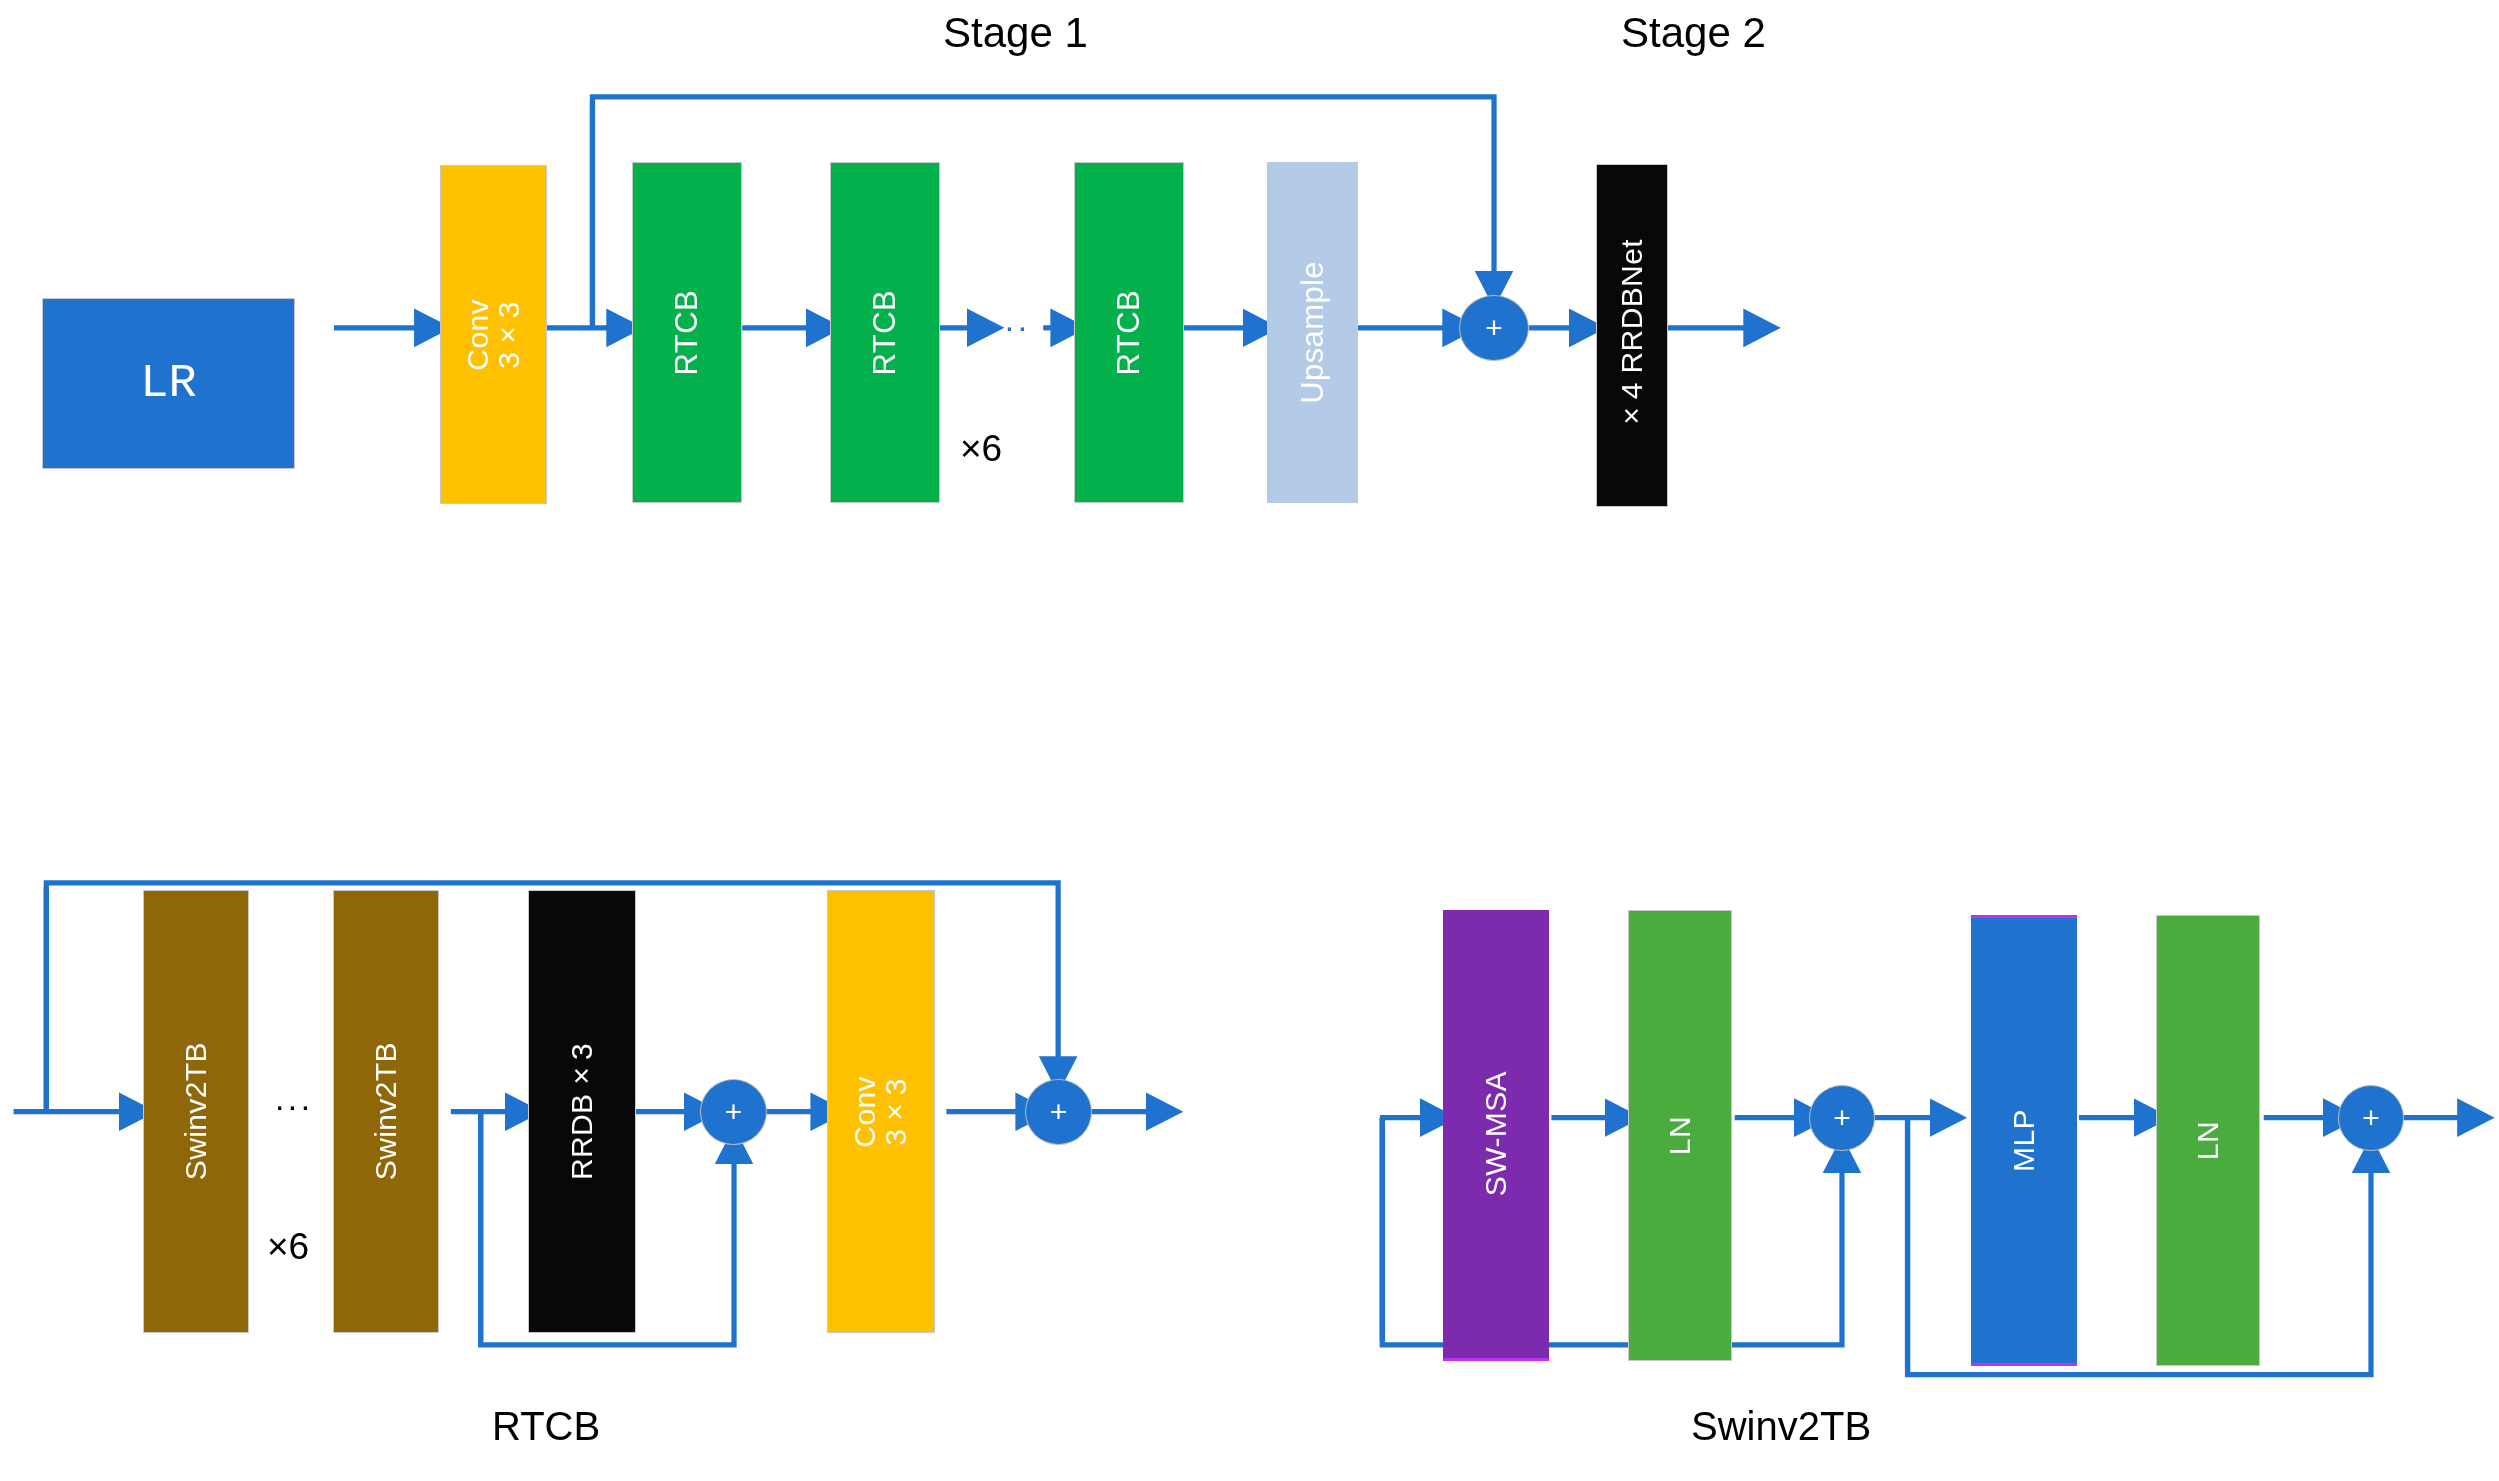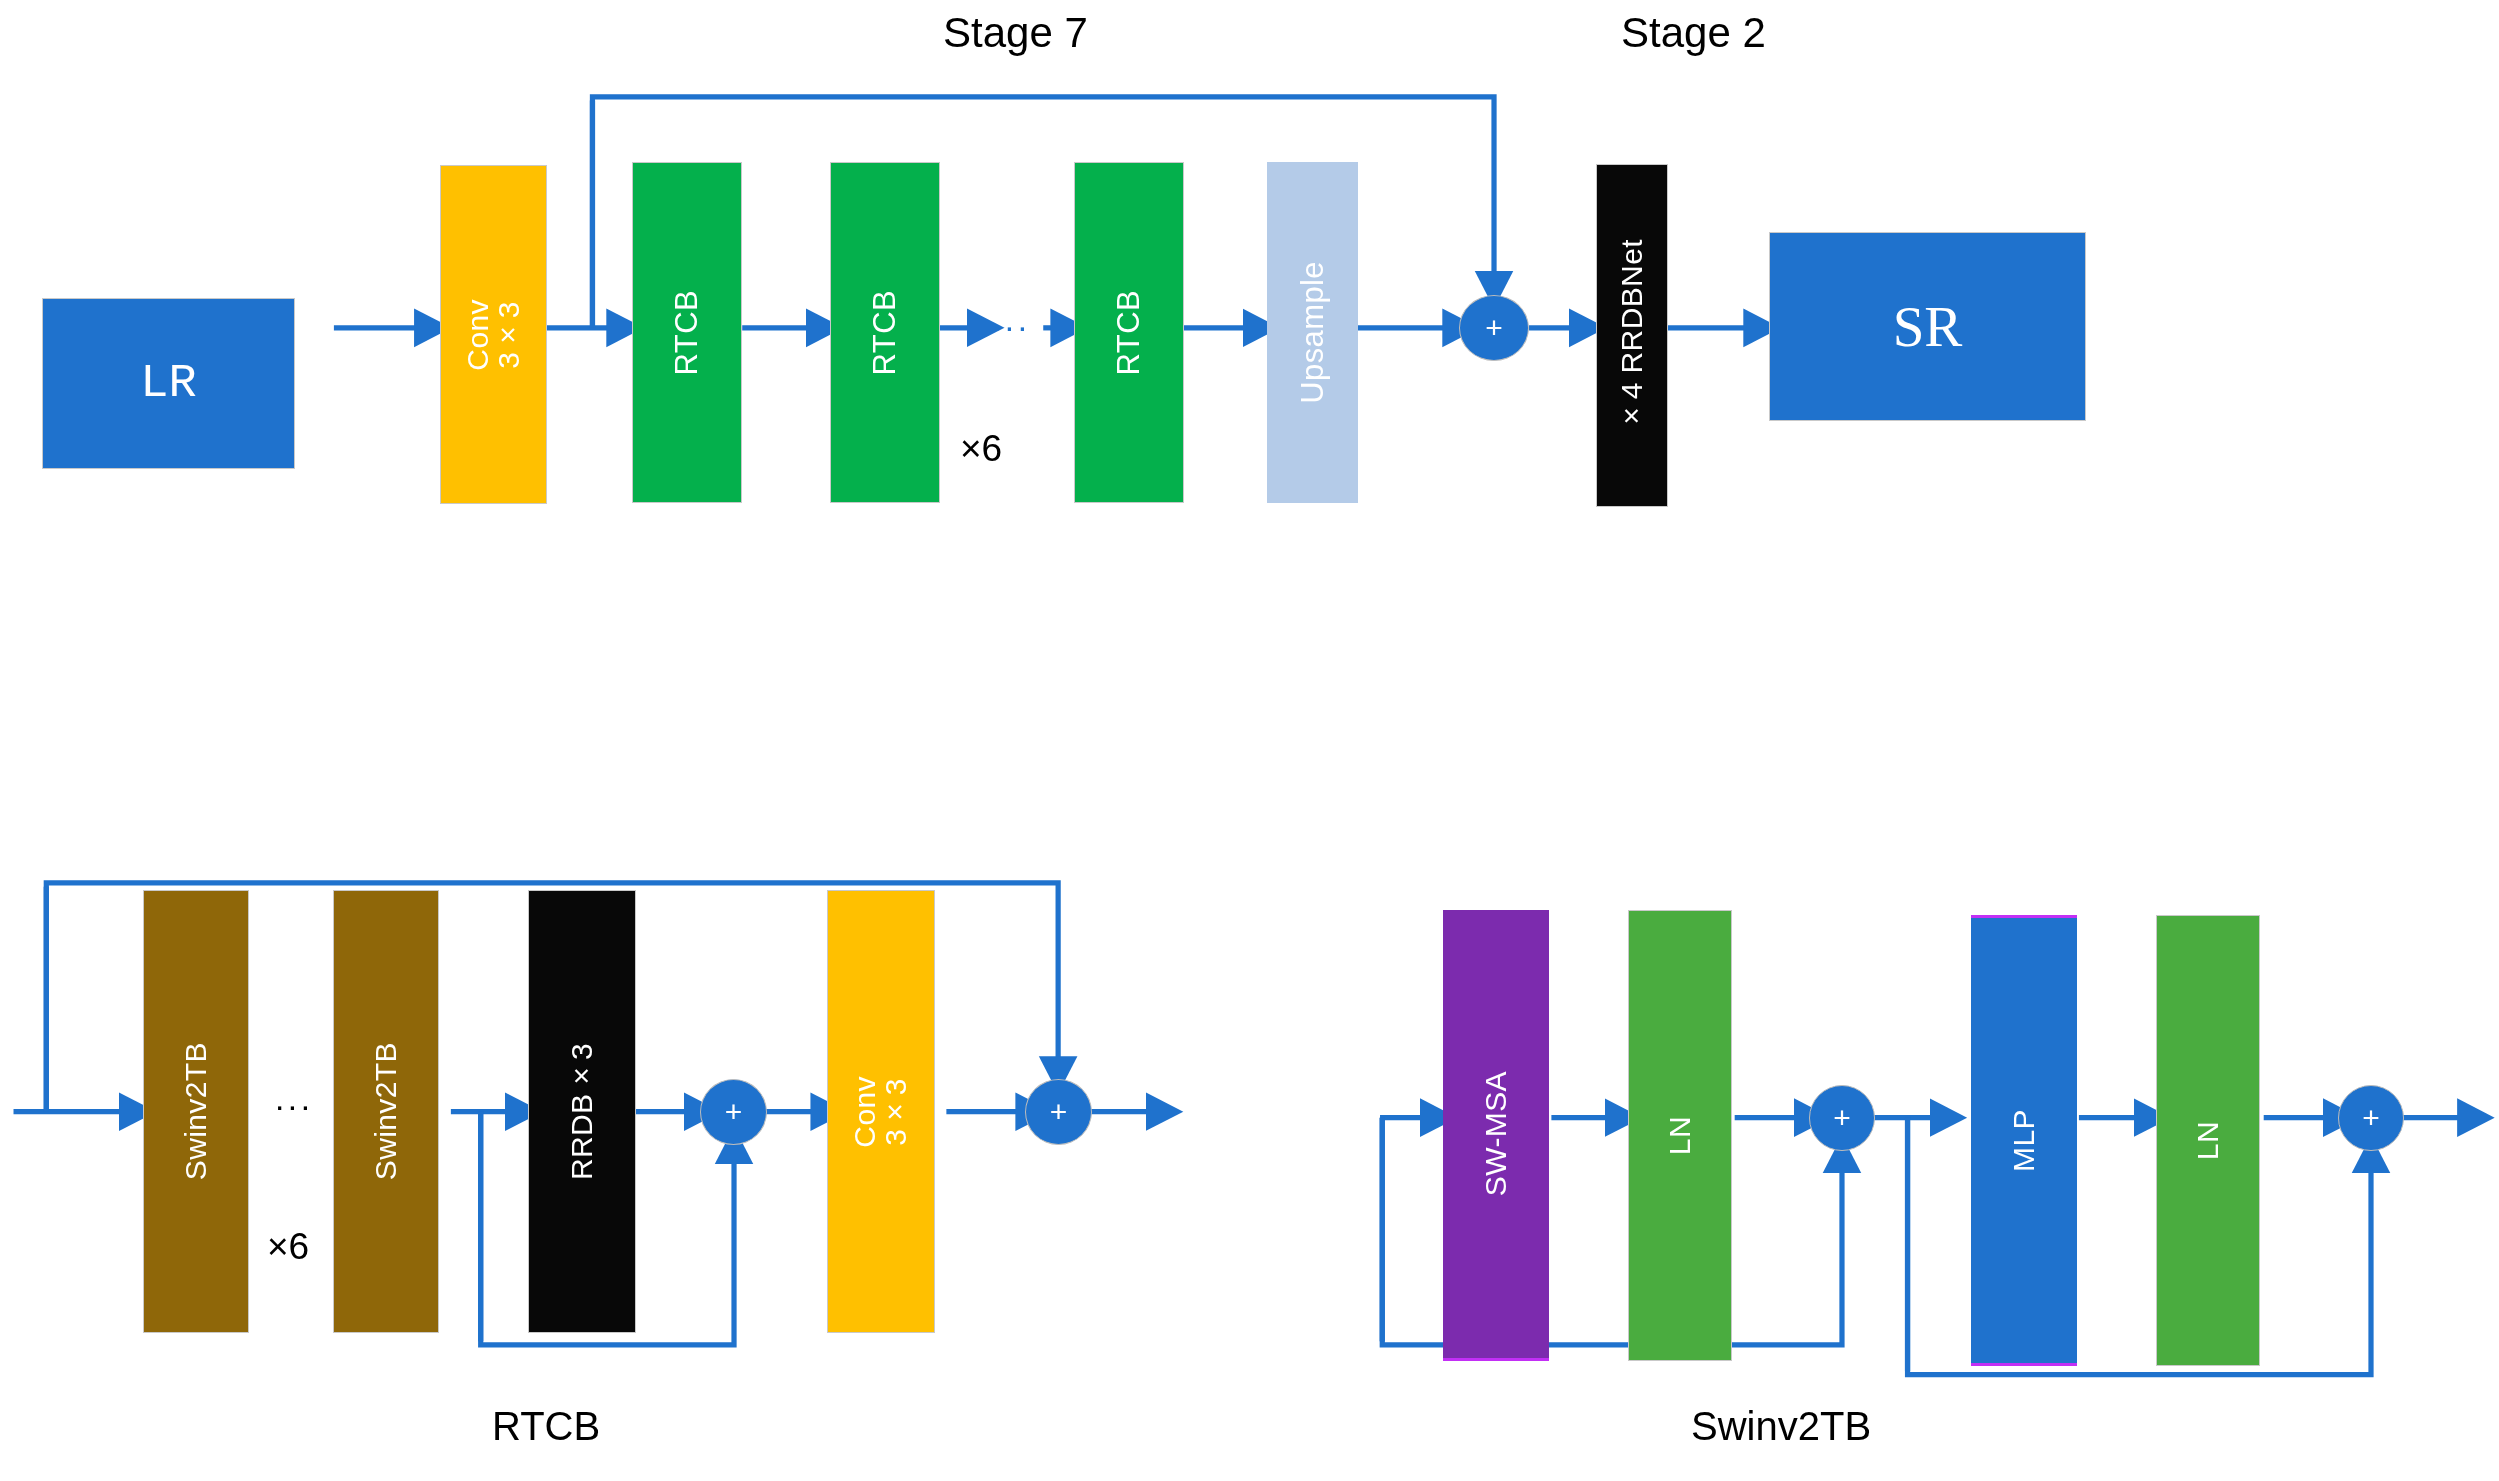--- a/index.html
+++ b/index.html
@@ -168,25 +168,22 @@
   </div>
 
   <div class="plus" style="left:1459px; top:295px; width:70px; height:66px; background:#1f72cd;">
     <span>+</span>
   </div>
 
   <div class="blk" style="left:1596px; top:164px; width:72px; height:343px; background:#080808;">
     <span class="lbl" style="font-size:30px;">×4 RRDBNet</span>
   </div>
 
-  <div class="blk" style="left:1769px; top:232px; width:317px; height:189px; background:#1f72cd;">
-    <span class="lbl-h" style="font-size:57px;">SR</span>
-  </div>
-
-  <div class="cap" style="left:943px; top:9px; font-size:42px;">Stage 7</div>
+
+  <div class="cap" style="left:943px; top:9px; font-size:42px;">Stage 1</div>
 
   <div class="cap" style="left:1621px; top:9px; font-size:42px;text-align:right;">Stage 2</div>
 
   <div class="blk" style="left:143px; top:890px; width:106px; height:443px; background:#8f6709;">
     <span class="lbl" style="font-size:30px;">Swinv2TB</span>
   </div>
 
   <div class="dots black" style="left:274px; top:1088px; font-size:34px;">···</div>
 
   <div class="blk" style="left:333px; top:890px; width:106px; height:443px; background:#8f6709;">

